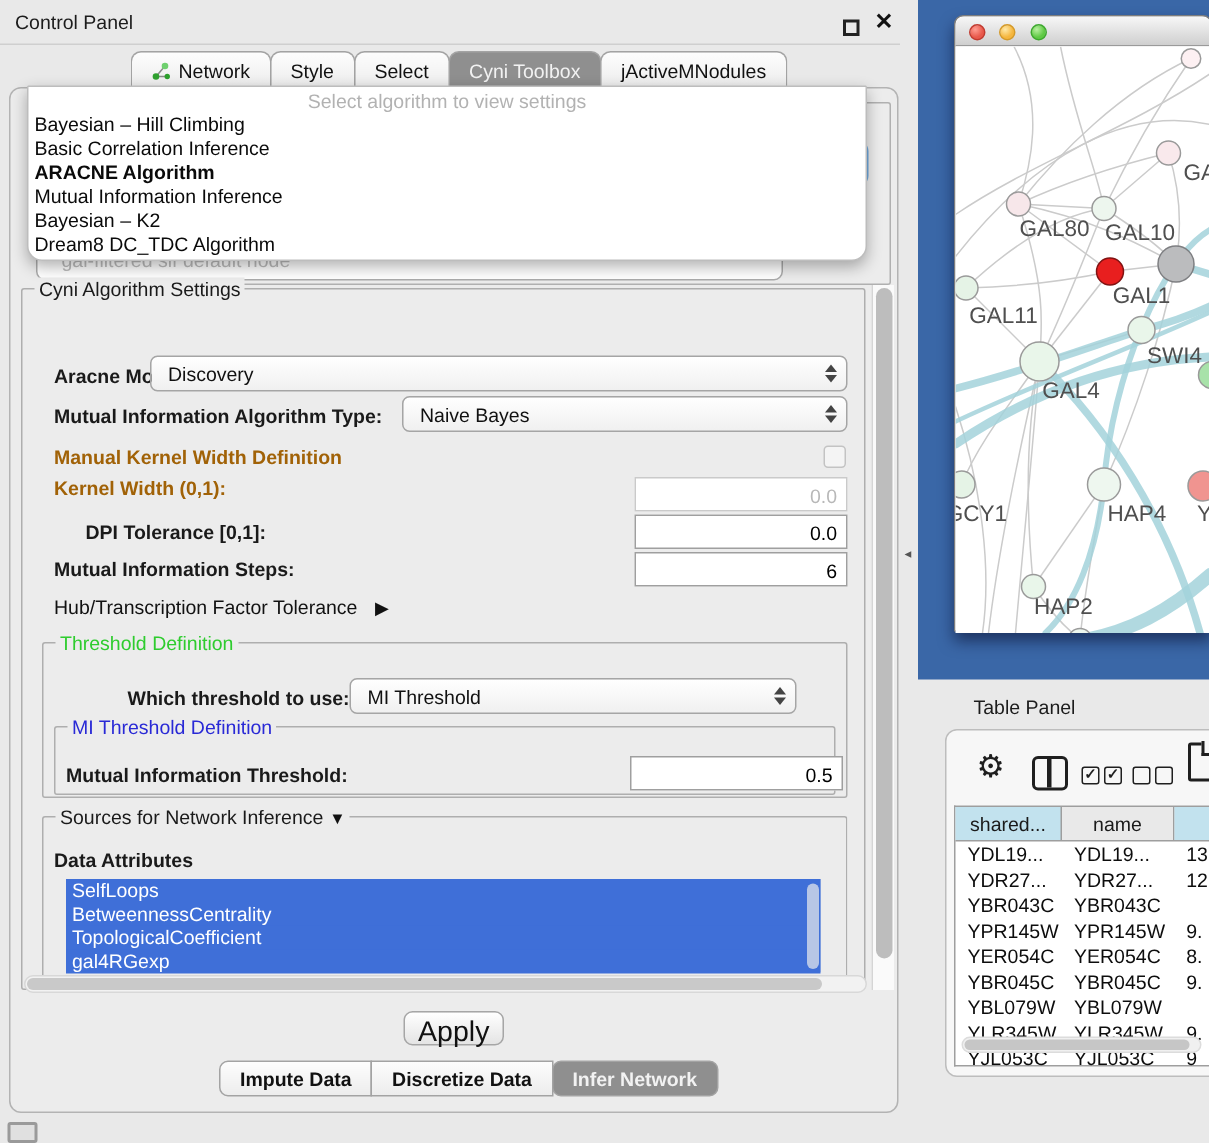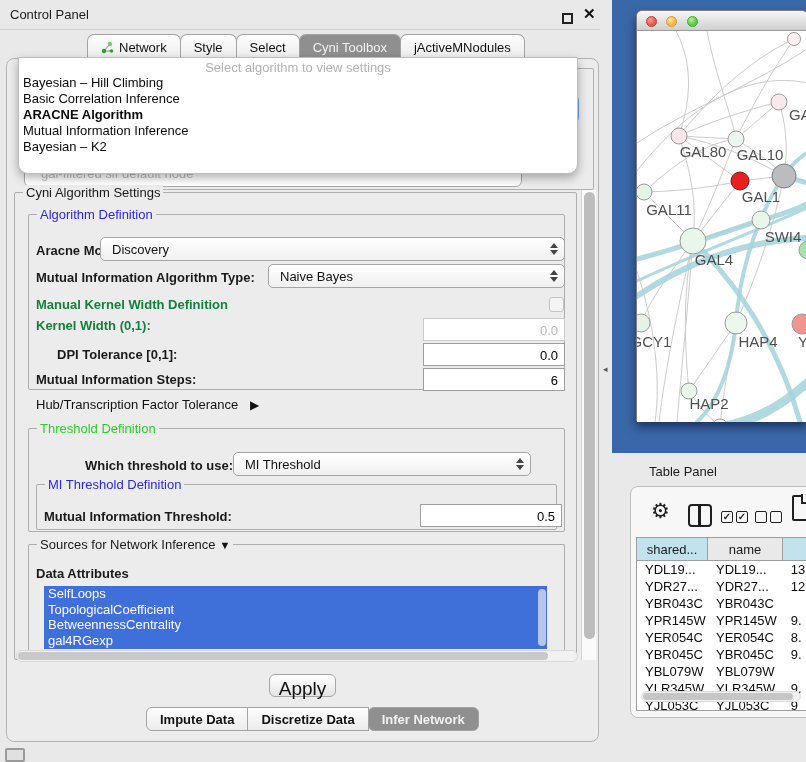--- a/index.html
+++ b/index.html
@@ -36,21 +36,21 @@
   .popup-header { text-align:center; font-size:13px; color:#b2b2b2; height:15px; }
   .popup-item { font-size:13px; color:#0a0a0a; height:16px; line-height:16px; padding-left:4px; }
   .popup-item.selected-alg { font-weight:bold; }
 
   
   .group { position:absolute; border:1px solid #aeaeae; border-radius:2px; }
   .group-title { position:absolute; top:-8px; font-size:13px; background:#ececec; padding:0 3px; white-space:nowrap; }
   .t-black { color:#1a1a1a; } .t-blue { color:#2929d6; } .t-green { color:#2ecc2e; }
 
   .fld-label { position:absolute; font-size:13px; font-weight:bold; color:#1a1a1a; white-space:nowrap; }
-  .fld-label.disabled { color:#15803d; }
+  .fld-label.disabled { color:#a16207; }
   .combo { position:absolute; height:24px; background:linear-gradient(#ffffff,#f0f0f0); border:1px solid #a5a5a5; border-radius:5px;
            font-size:13px; color:#111; display:flex; align-items:center; padding-left:11px; }
   .combo .spin { position:absolute; right:3px; top:3px; bottom:3px; width:14px; display:flex; flex-direction:column; justify-content:center; align-items:center; gap:2px; }
   .arr-up { width:0; height:0; border-left:4px solid transparent; border-right:4px solid transparent; border-bottom:5px solid #444; }
   .arr-dn { width:0; height:0; border-left:4px solid transparent; border-right:4px solid transparent; border-top:5px solid #444; }
   .tfield { position:absolute; height:23px; background:#fff; border:1px solid #9f9f9f; font-size:13px; color:#000;
             text-align:right; padding:4px 6px 0 0; }
   .tfield.disabled { color:#b8b8b8; border-color:#cacaca; }
   .checkbox { position:absolute; width:15px; height:15px; border:1px solid #c3c3c3; border-radius:3px; background:#f4f4f4; }
 
@@ -159,30 +159,28 @@
   </div>
 
   <div class="popup">
     <div class="popup-header">Select algorithm to view settings</div>
     <div id="popup-items">
         <div class="popup-item">Bayesian – Hill Climbing</div>
         <div class="popup-item">Basic Correlation Inference</div>
         <div class="popup-item selected-alg">ARACNE Algorithm</div>
         <div class="popup-item">Mutual Information Inference</div>
         <div class="popup-item">Bayesian – K2</div>
+        <div class="popup-item">Dream8 DC_TDC Algorithm</div>
       </div>
   </div>
 
   <div class="group" style="left:14px; top:192px; width:563px; height:468px;">
     <span class="group-title t-black" style="left:8px;">Cyni Algorithm Settings</span>
   </div>
 
-  <div class="group" style="left:28px; top:214px; width:537px; height:176px;">
-    <span class="group-title t-blue" style="left:8px;">Algorithm Definition</span>
-  </div>
   <span class="fld-label" style="left:36px; top:243px;">Aracne Mode:</span>
   <div class="combo" style="left:100px; top:237px; width:465px;">
     <span>Discovery</span>
     <span class="spin">
         <span class="arr-up"></span>
         <span class="arr-dn"></span>
       </span>
   </div>
   <span class="fld-label" style="left:36px; top:270px;">Mutual Information Algorithm Type:</span>
   <div class="combo" style="left:268px; top:264px; width:297px;">
@@ -224,22 +222,22 @@
   <div class="tfield" style="left:420px; top:504px; width:142px;">0.5</div>
 
   <div class="group" style="left:28px; top:544px; width:537px; height:114px; border-bottom:none;">
     <span class="group-title t-black" style="left:8px;">
       <span>Sources for Network Inference</span><span class="src-title-arrow">▼</span>
     </span>
   </div>
   <span class="fld-label" style="left:36px; top:566px;">Data Attributes</span>
   <div class="attr-list" id="attr-list">
       <div class="attr-item" style="background: rgb(63, 111, 216);">SelfLoops</div>
+      <div class="attr-item" style="background: rgb(63, 111, 216);">BetweennessCentrality</div>
       <div class="attr-item" style="background: rgb(63, 111, 216);">TopologicalCoefficient</div>
-      <div class="attr-item" style="background: rgb(63, 111, 216);">BetweennessCentrality</div>
       <div class="attr-item" style="background: rgb(63, 111, 216);">gal4RGexp</div>
     </div>
   <div class="attr-vthumb"></div>
   <div class="hscroll">
       <div class="thumb"></div>
     </div>
   <div class="vscroll">
       <div class="thumb"></div>
     </div>
 

